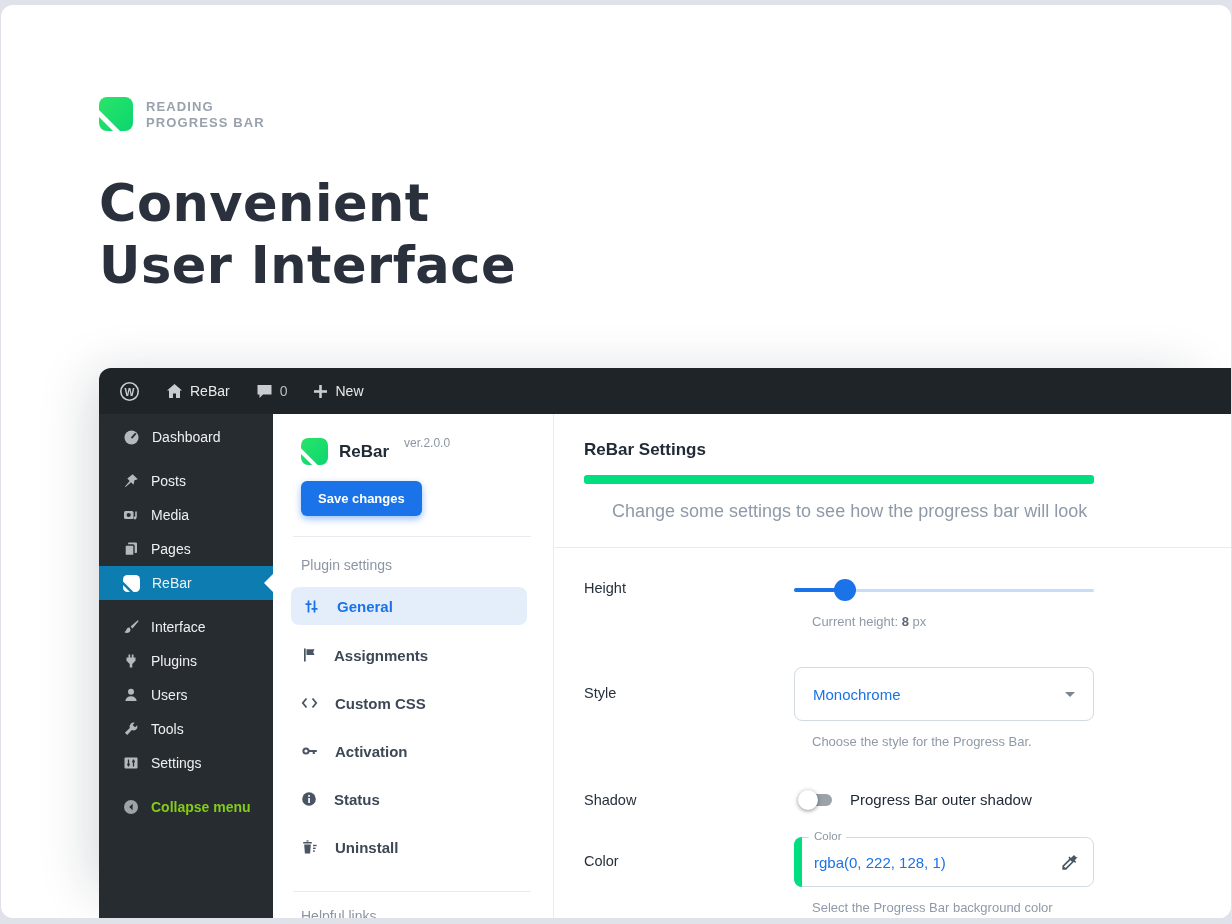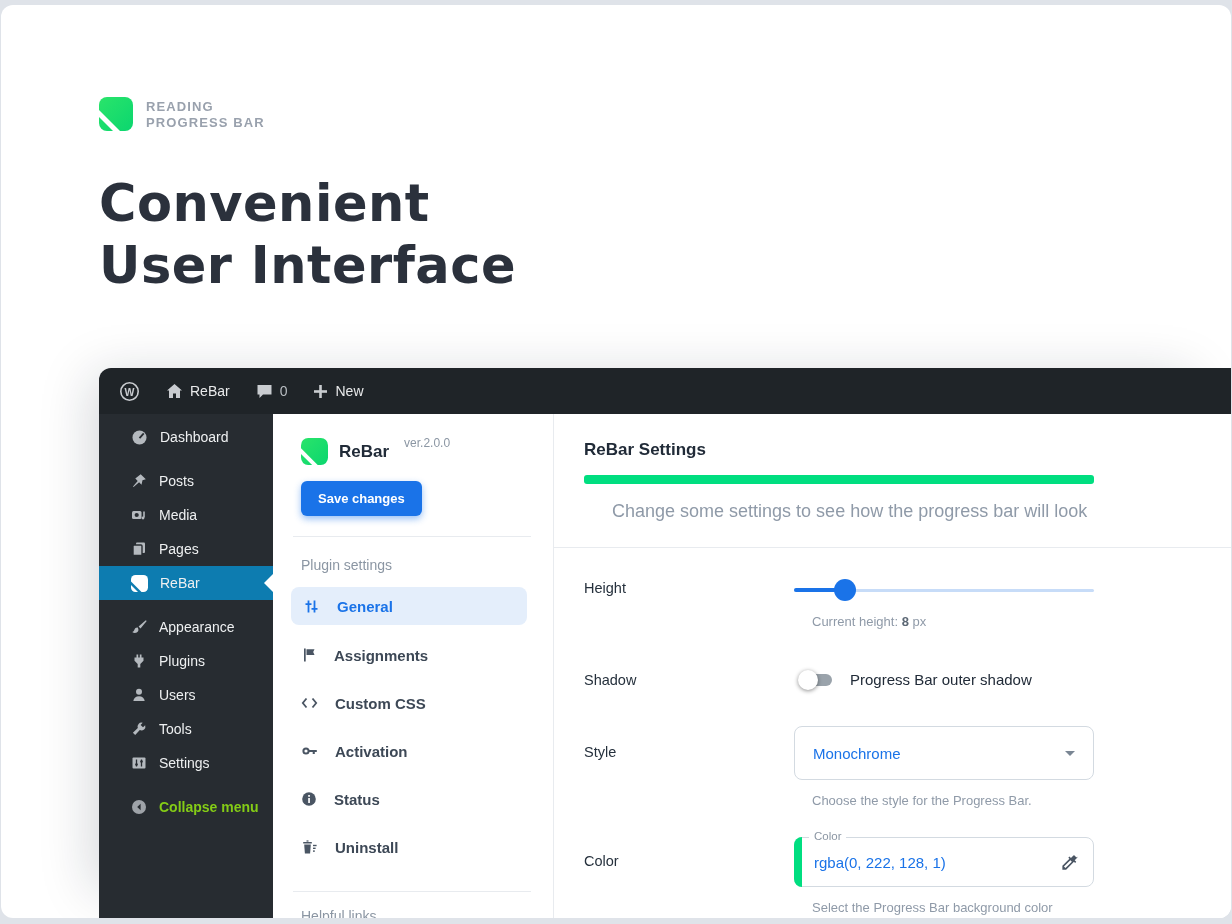--- a/index.html
+++ b/index.html
@@ -28,21 +28,21 @@
               color:#e9eaeb; font-size:14px; padding-left:20px; }
   .ab-item { display:flex; align-items:center; gap:7px; margin-right:26px; }
   .ab-item svg { display:block; }
   .ab-count { color:#b9bec3; }
 
   .admin-body { display:flex; height:504px; }
 
   
   .wp-sidebar { width:174px; background:#272c31; padding-top:6px; flex:none; }
   .wp-item { height:34px; display:flex; align-items:center; gap:12px;
-             padding-left:32px; color:#eef0f1; font-size:14px; position:relative;
+             padding-left:24px; color:#eef0f1; font-size:14px; position:relative;
              cursor:pointer; }
   .wp-item svg { flex:none; color:#b4b9be; }
   .wp-spacer { height:10px; }
   .wp-item.active { background:#0d7cb0; }
   .wp-item.active svg { color:#ffffff; }
   .wp-item.active .arrow { position:absolute; right:0; top:50%; margin-top:-9px;
         width:0; height:0; border-top:9px solid transparent;
         border-bottom:9px solid transparent; border-right:9px solid #ffffff; }
   .wp-item.dim { color:#84cc16;font-weight:bold; }
   .wp-item.dim svg { color:#9ea3a8; }
@@ -223,21 +223,21 @@
           </svg>
           <span>ReBar</span>
           <span class="arrow"></span>
         </div>
         <div class="wp-spacer"></div>
         <div class="wp-item">
           <svg width="16" height="16" viewBox="0 0 16 16" fill="currentColor">
             <path d="M14.8 1.2L7.6 7.6l1.9 1.9 6.2-7.4z"></path>
             <path d="M6.8 8.6c-1.6-.3-2.8.5-3.3 1.9-.5 1.4-1.3 2.3-2.3 2.6 1.3 1 3.2 1.2 4.6.4 1.4-.8 1.9-2.4 1.5-3.6z"></path>
           </svg>
-          <span>Appearance</span>
+          <span>Interface</span>
         </div>
         <div class="wp-item">
           <svg width="16" height="16" viewBox="0 0 16 16" fill="currentColor">
             <path d="M5.5 1.5v3h-2v3.2L6.7 11v3.5h2.6V11l3.2-3.3V4.5h-2v-3H8.8v3H7.2v-3z"></path>
           </svg>
           <span>Plugins</span>
         </div>
         <div class="wp-item">
           <svg width="16" height="16" viewBox="0 0 16 16" fill="currentColor">
             <circle cx="8" cy="4.8" r="3"></circle>
@@ -357,38 +357,38 @@
               <div class="slider-thumb" style="left: calc(17% - 11px);"></div>
             </div>
             <div class="ctrl-caption">
               <span>Current height:</span>
               <b>8</b>
               <span>px</span>
             </div>
           </div>
         </div>
 
-        <div class="row row-shadow">
-          <div class="row-label">Shadow</div>
-          <div class="shadow-ctrl">
-            <span class="switch">
-              <span class="knob"></span>
-            </span>
-            <span class="shadow-text">Progress Bar outer shadow</span>
-          </div>
-        </div>
-
         <div class="row row-style">
           <div class="row-label">Style</div>
           <div>
             <div class="select-box">
               <span class="select-value">Monochrome</span>
               <span class="caret"></span>
             </div>
             <div class="ctrl-caption">Choose the style for the Progress Bar.</div>
+          </div>
+        </div>
+
+        <div class="row row-shadow">
+          <div class="row-label">Shadow</div>
+          <div class="shadow-ctrl">
+            <span class="switch">
+              <span class="knob"></span>
+            </span>
+            <span class="shadow-text">Progress Bar outer shadow</span>
           </div>
         </div>
 
         <div class="row row-color">
           <div class="row-label">Color</div>
           <div>
             <div class="color-box">
               <span class="color-accent"></span>
               <span class="color-float">Color</span>
               <span class="color-value">rgba(0, 222, 128, 1)</span>

